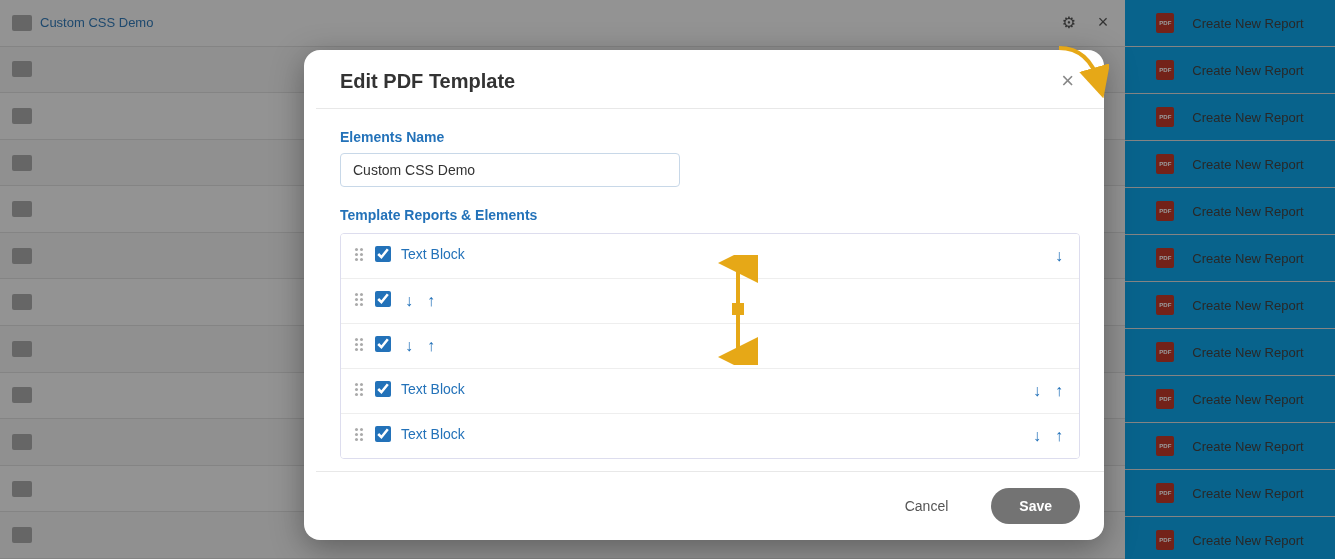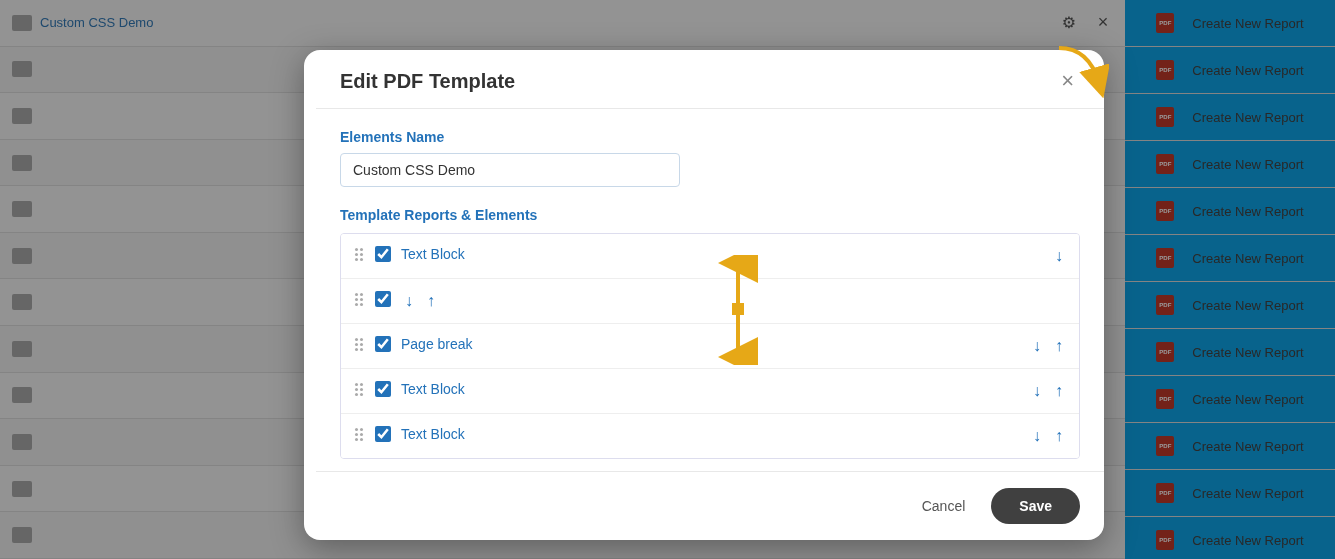--- a/index.html
+++ b/index.html
@@ -260,37 +260,37 @@
       color: #2372b9;
       font-size: 16px;
       padding: 2px 4px;
       line-height: 1;
     }
 
     
     .modal-footer {
       display: flex;
       justify-content: flex-end;
-      gap: 4px;
+      gap: 21px;
       padding: 16px 24px;
       border-top: 1px solid #e8e8e8;
     }
 
     .cancel-btn {
       background: none;
       border: none;
       padding: 10px 22px;
       font-size: 14px;
       color: #555;
       cursor: pointer;
       border-radius: 4px;
     }
 
     .save-btn {
-      background: #404040;
+      background: #737373;
       color: white;
       border: none;
       padding: 10px 28px;
       font-size: 14px;
       font-weight: 600;
       border-radius: 20px;
       cursor: pointer;
     }
 
     
@@ -484,21 +484,20 @@
           <div class="drag-dot-row">
               <span class="drag-dot"></span>
               <span class="drag-dot"></span>
             </div>
           <div class="drag-dot-row">
               <span class="drag-dot"></span>
               <span class="drag-dot"></span>
             </div>
         </div>
         <input type="checkbox" class="item-checkbox" checked="" style="">
-        <span class="item-label">Page break</span>
         <div class="item-actions">
           <button class="arrow-btn">↓</button>
           <button class="arrow-btn">↑</button>
         </div>
       </div>
 
       <div class="template-item">
         <div class="drag-handle">
           <div class="drag-dot-row">
               <span class="drag-dot"></span>

